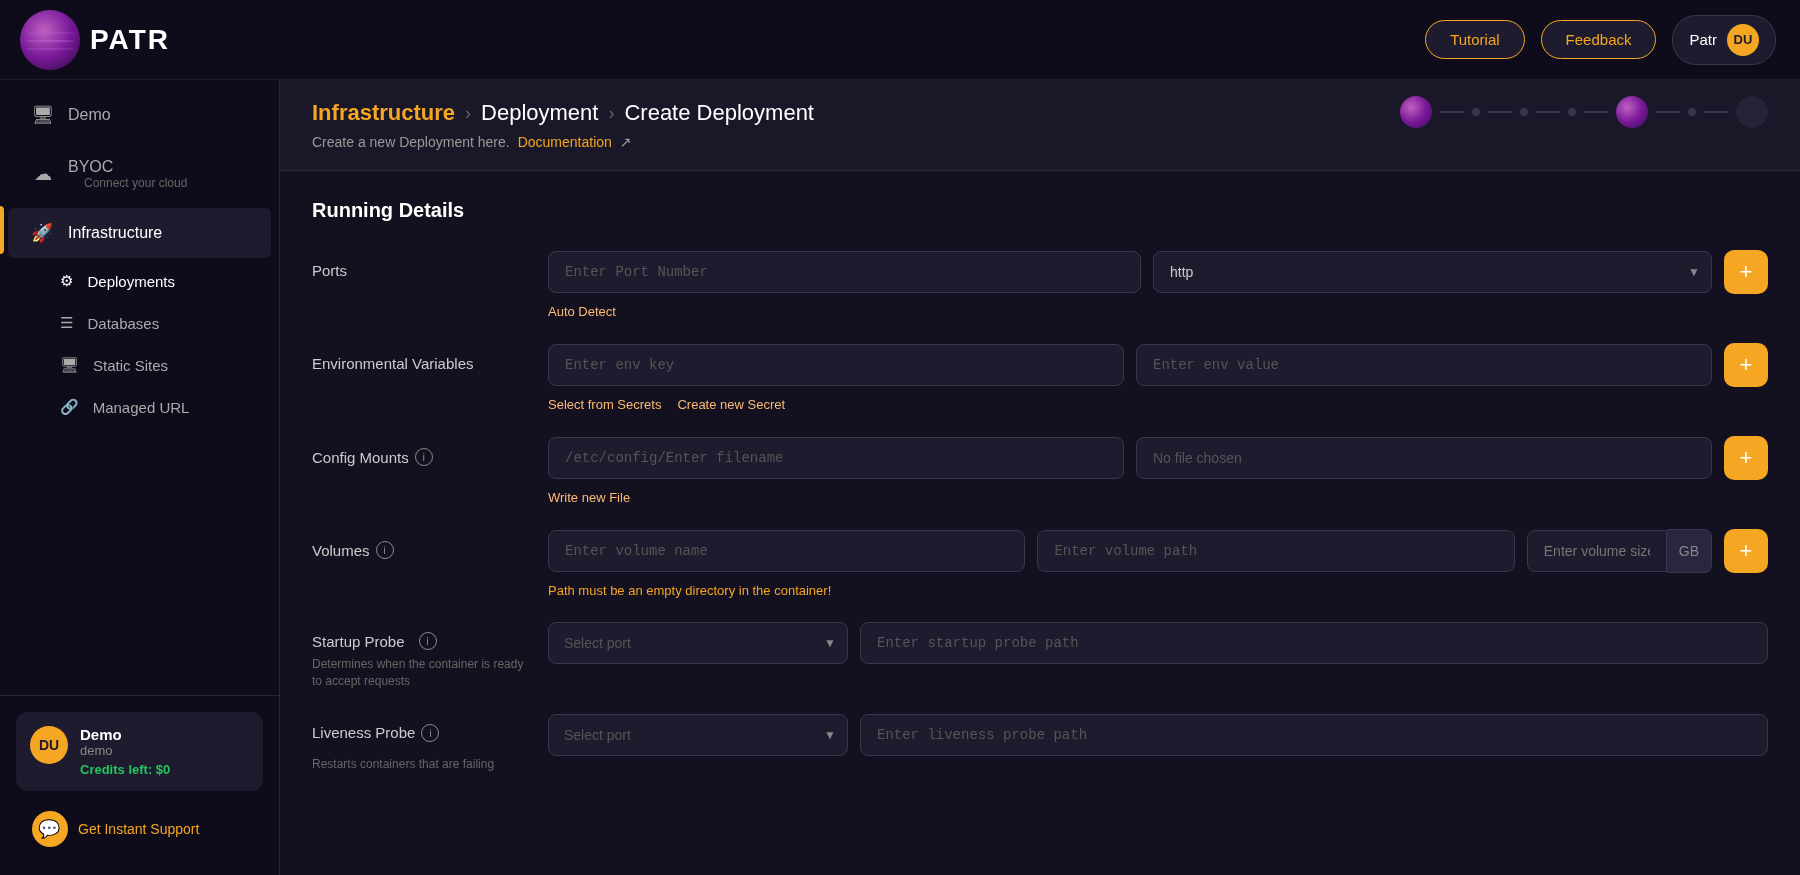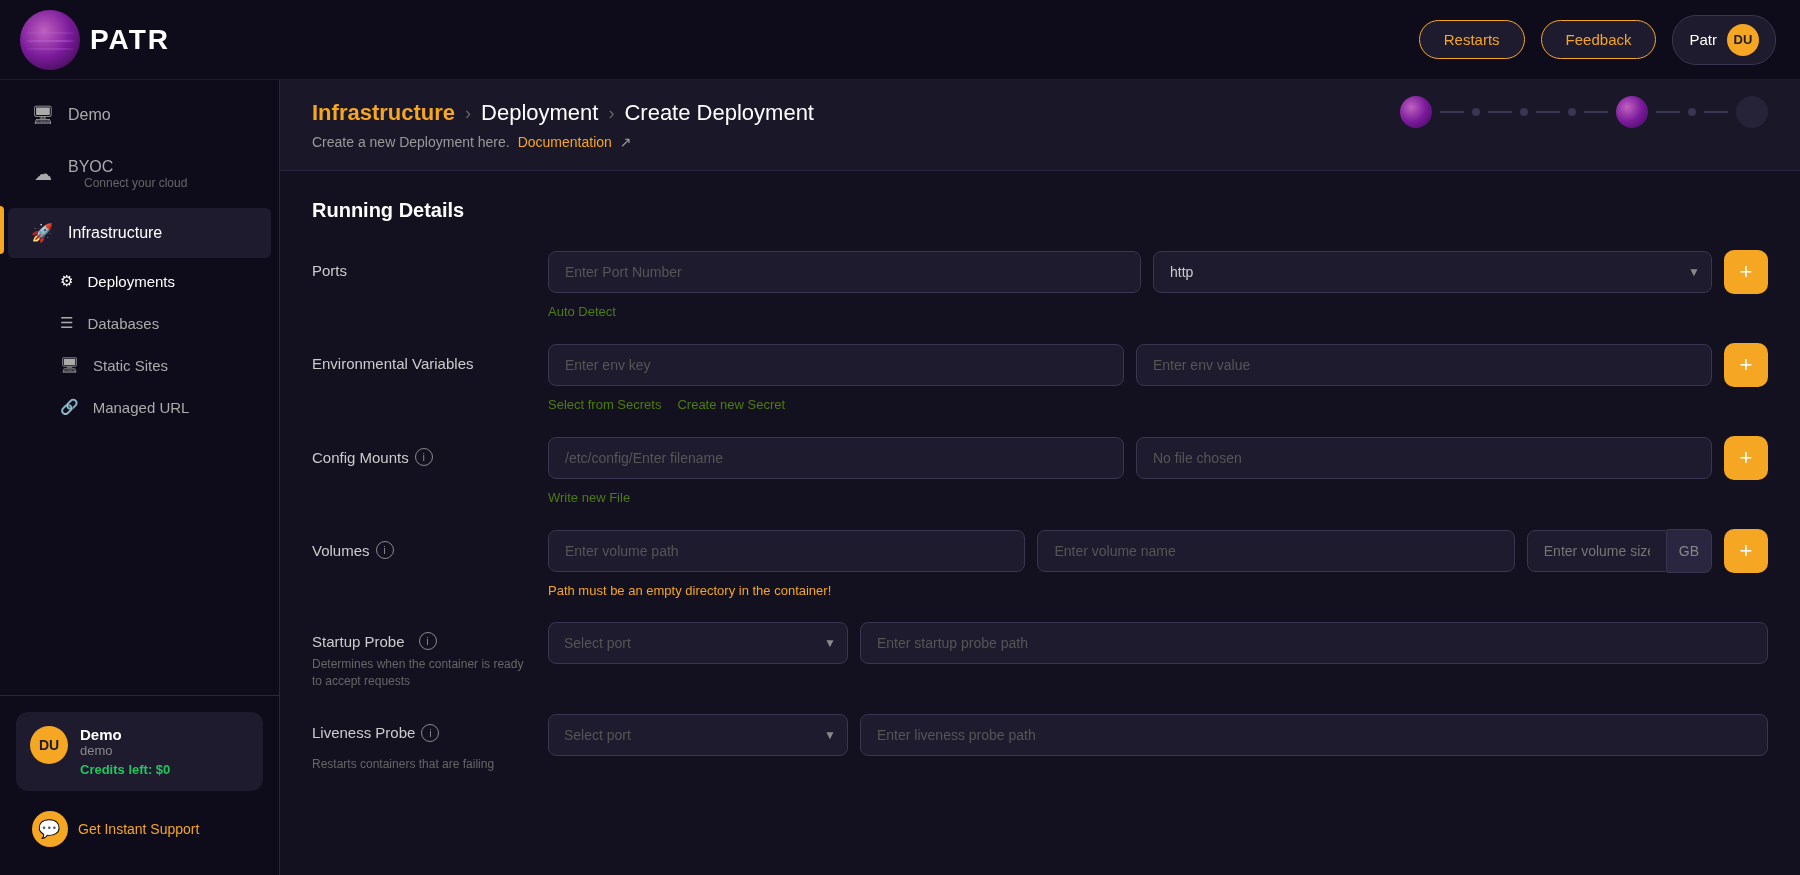--- a/index.html
+++ b/index.html
@@ -260,20 +260,21 @@
       align-items: center;
     }
     .form-input {
       background: #1e1b2e;
       border: 1px solid #3a3550;
       border-radius: 8px;
       color: #888;
       font-size: 14px;
       padding: 12px 16px;
       outline: none;
+      font-family: Liberation Mono, monospace;
     }
     .form-input::placeholder { color: #555; }
     .input-wide { flex: 1; }
     .form-select {
       background: #1e1b2e;
       border: 1px solid #3a3550;
       border-radius: 8px;
       color: #ccc;
       font-size: 14px;
       padding: 12px 16px;
@@ -306,21 +307,21 @@
       font-size: 22px;
       cursor: pointer;
       display: flex; align-items: center; justify-content: center;
       flex-shrink: 0;
     }
     .hint-text {
       font-size: 13px;
       color: #f5a623;
       margin-top: 4px;
     }
-    .hint-text.orange { color: #4d7c0f; }
+    .hint-text.orange { color: #fdba74; }
     .hint-text.red { color: #f5a623; }
 
     .file-btn {
       background: #1e1b2e;
       border: 1px solid #3a3550;
       border-radius: 8px;
       color: #555;
       font-size: 14px;
       padding: 12px 16px;
       flex: 1;
@@ -396,21 +397,21 @@
 </head>
 <body>
 
 <div style="position:relative; height:80px; background:#0e0c1a; display:flex; align-items:center; justify-content:flex-end; padding:0 24px; gap:16px; flex-shrink:0; border-bottom:1px solid #1e1b2e;">
 
   <div class="logo-area">
     <div class="logo-globe"></div>
     <span class="logo-text">PATR</span>
   </div>
 
-  <button class="header-btn tutorial">Restarts</button>
+  <button class="header-btn tutorial">Tutorial</button>
   <button class="header-btn feedback">Feedback</button>
   <div class="user-chip">
     <span class="user-name">Patr</span>
     <div class="user-avatar">DU</div>
   </div>
 </div>
 
 <div class="main-layout">
 
   <div class="sidebar">
@@ -564,22 +565,22 @@
         </div>
       </div>
 
       <div class="form-row">
         <div class="form-label">
           <span>Volumes</span>
           <div class="info-icon">i</div>
         </div>
         <div class="form-controls">
           <div class="volumes-row">
+            <input class="form-input" style="flex: 1 1 0%;" type="text" placeholder="Enter volume name">
             <input class="form-input" style="flex: 1 1 0%;" type="text" placeholder="Enter volume path">
-            <input class="form-input" style="flex: 1 1 0%;" type="text" placeholder="Enter volume name">
             <div class="gb-input-wrapper">
               <input class="gb-input" type="text" placeholder="Enter volume size" style="">
               <span class="gb-label">GB</span>
             </div>
             <button class="add-btn">+</button>
           </div>
           <div class="hint-text red">Path must be an empty directory in the container!</div>
         </div>
       </div>
 

